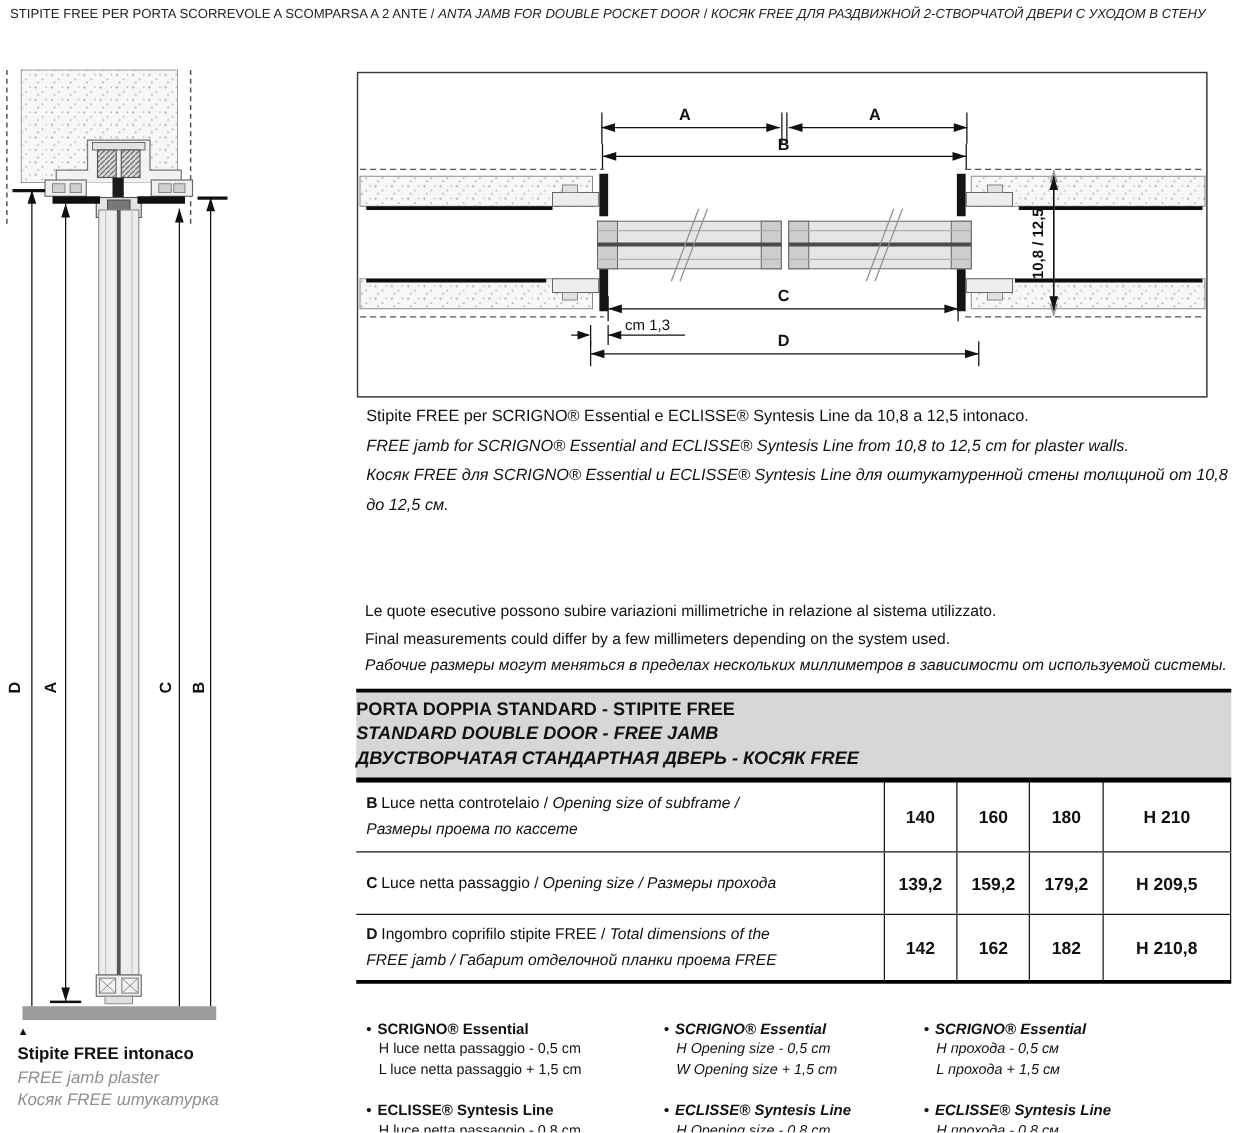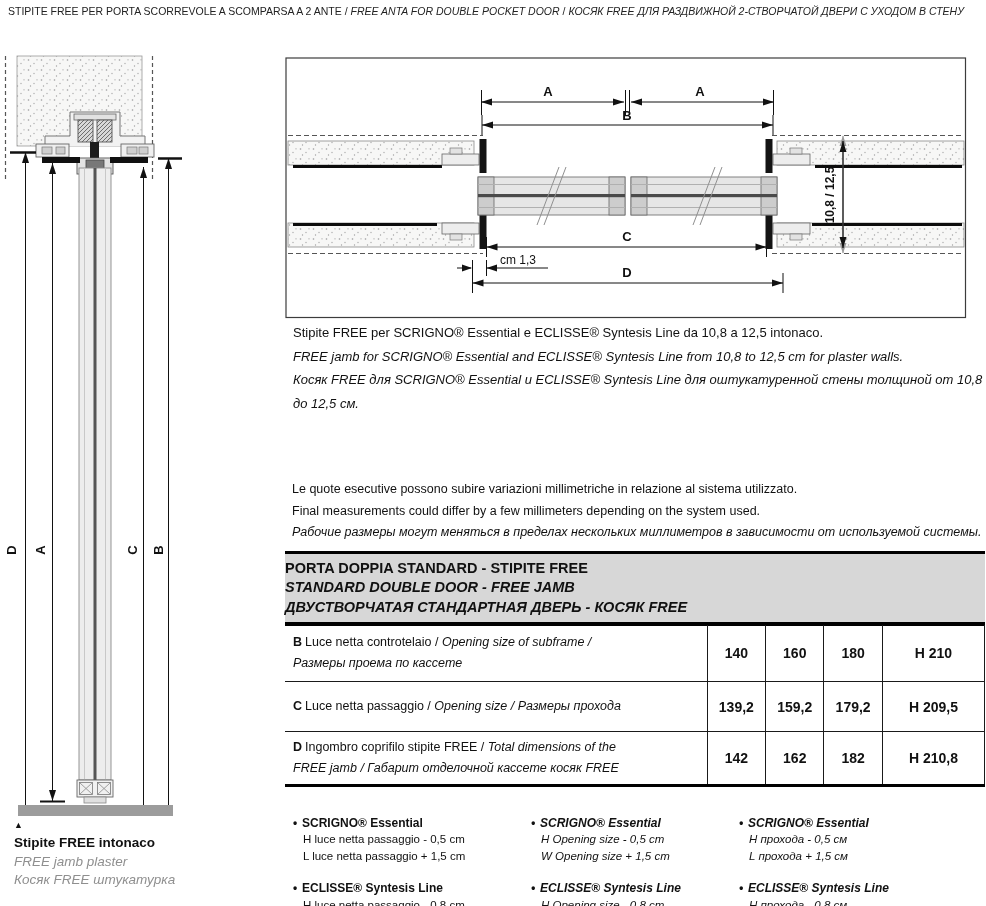--- a/index.html
+++ b/index.html
@@ -41,21 +41,21 @@
   .jcap .mark{font-size:9px;color:#111;display:block;}
   .jcap .l1{font-size:13.5px;font-weight:bold;color:#111;margin-top:4px;line-height:18.5px;}
   .jcap .l2{font-size:13.5px;font-style:italic;color:#8f8f8f;line-height:18.5px;}
 </style>
 </head>
 <body>
 
 <div id="page">
 
   <div class="hdr">
-    <span class="it">STIPITE FREE PER PORTA SCORREVOLE A SCOMPARSA A 2 ANTE</span><span> / </span><span class="em">FREE ANTA FOR DOUBLE POCKET DOOR</span><span> / </span><span class="em">КОСЯК FREE ДЛЯ РАЗДВИЖНОЙ 2-СТВОРЧАТОЙ ДВЕРИ С УХОДОМ В СТЕНУ</span>
+    <span class="it">STIPITE FREE PER PORTA SCORREVOLE A SCOMPARSA A 2 ANTE</span><span> / </span><span class="em">ANTA JAMB FOR DOUBLE POCKET DOOR</span><span> / </span><span class="em">КОСЯК FREE ДЛЯ РАЗДВИЖНОЙ 2-СТВОРЧАТОЙ ДВЕРИ С УХОДОМ В СТЕНУ</span>
   </div>
 
   <svg width="235" height="770" viewBox="0 0 235 770" style="position:absolute;left:0;top:48;">
     <defs>
       <pattern id="stip" width="13" height="10" patternUnits="userSpaceOnUse">
         <rect width="13" height="10" fill="#f7f7f6"></rect>
         <circle cx="2.5" cy="2" r="0.8" fill="#9b9b9b"></circle>
         <circle cx="8" cy="5.5" r="0.7" fill="#ababab"></circle>
         <circle cx="11" cy="1.8" r="0.6" fill="#9b9b9b"></circle>
         <circle cx="4.5" cy="8" r="0.7" fill="#a3a3a3"></circle>
@@ -275,21 +275,21 @@
         <div><span class="key">C</span><span>Luce netta passaggio / </span><span class="em">Opening size / Размеры прохода</span></div>
       </div>
       <div class="tval">139,2</div>
       <div class="tval">159,2</div>
       <div class="tval">179,2</div>
       <div class="tval wide">H 209,5</div>
     </div>
     <div class="trow h55 last">
       <div class="tlabel">
         <div><span class="key">D</span><span>Ingombro coprifilo stipite FREE / </span><span class="em">Total dimensions of the</span></div>
-        <div><span class="em">FREE jamb / Габарит отделочной кассете косяк FREE</span></div>
+        <div><span class="em">FREE jamb / Габарит отделочной планки проема FREE</span></div>
       </div>
       <div class="tval">142</div>
       <div class="tval">162</div>
       <div class="tval">182</div>
       <div class="tval wide">H 210,8</div>
     </div>
   </div>
 
   <div class="spec-col" style="left:293px;">
     <div class="t"><span class="b">•</span><span>SCRIGNO® Essential</span></div>

